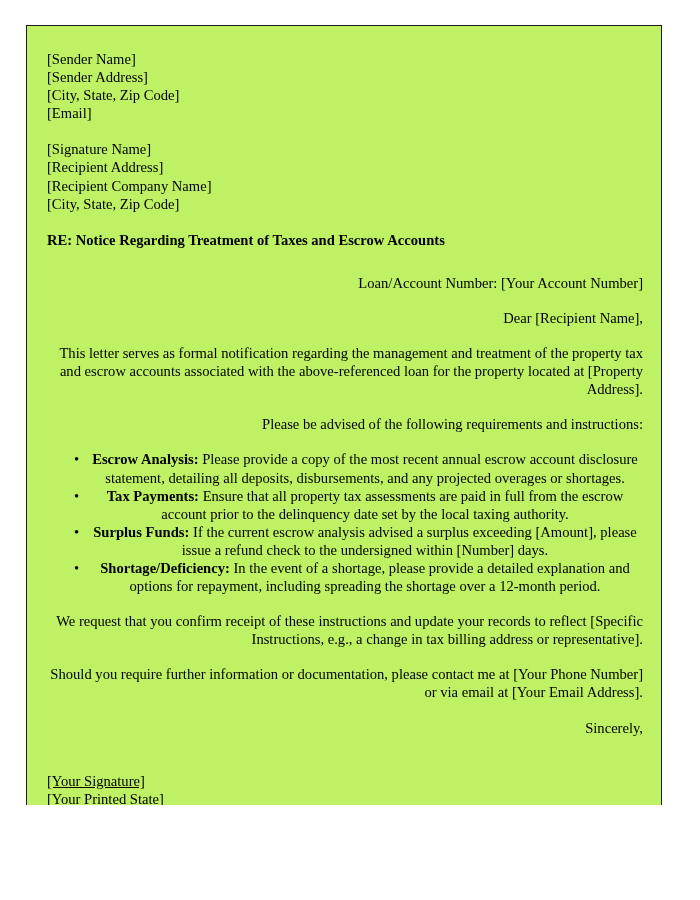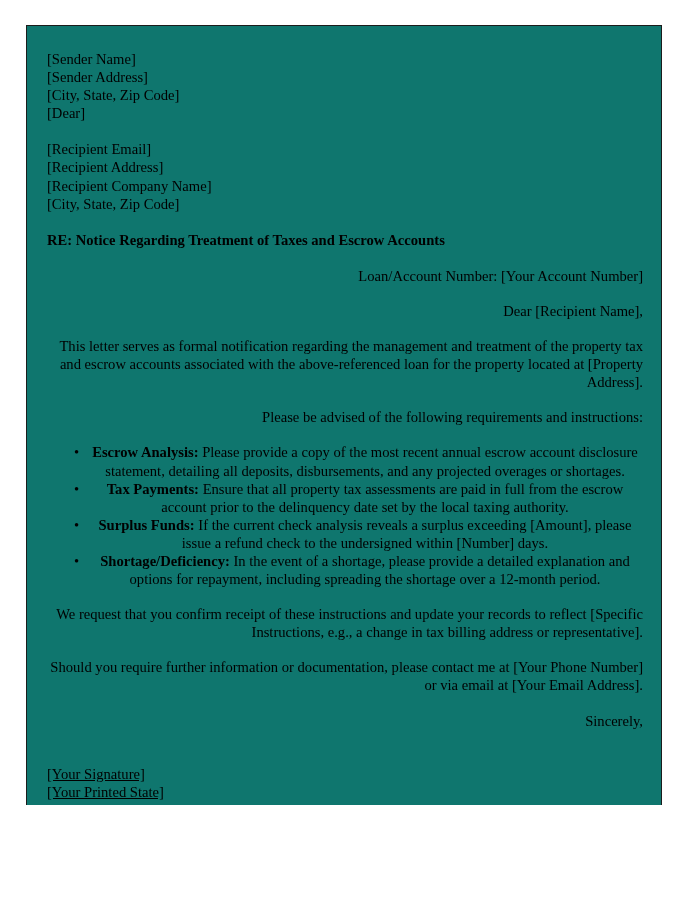--- a/index.html
+++ b/index.html
@@ -21,21 +21,21 @@
     position: absolute;
     left: 26px;
     top: 25px;
     width: 636px;
     height: 780px;
     box-sizing: border-box;
     border-left: 1px solid #1c1c1c;
     border-top: 1px solid #1c1c1c;
     border-right: 1px solid #1c1c1c;
     border-bottom: none;
-    background: #0f766e;
+    background: #bef264;
     overflow: hidden;
   }
 
   #letter {
     position: absolute;
     left: 20px;
     top: 24px;
     width: 596px;
     font-size: 14.6px;
     line-height: 18.1px;
@@ -43,21 +43,21 @@
 
   .addr-block {
     margin: 0 0 18px 0;
   }
   .addr-line {
     white-space: nowrap;
   }
 
   .subject {
     font-weight: bold;
-    margin: 0 0 18px 0;
+    margin: 0 0 25px 0;
   }
 
   p.para {
     margin: 0 0 17px 0;
     text-align: right;
   }
 
   ul.req-list {
     list-style: none;
     margin: 0 0 17px 0;
@@ -96,44 +96,44 @@
 </head>
 <body>
 
 <div id="page-frame">
   <div id="letter">
 
     <div class="addr-block">
       <div class="addr-line">[Sender Name]</div>
       <div class="addr-line">[Sender Address]</div>
       <div class="addr-line">[City, State, Zip Code]</div>
-      <div class="addr-line">[Dear]</div>
+      <div class="addr-line">[Email]</div>
     </div>
 
     <div class="addr-block">
-      <div class="addr-line">[Recipient Email]</div>
+      <div class="addr-line">[Signature Name]</div>
       <div class="addr-line">[Recipient Address]</div>
       <div class="addr-line">[Recipient Company Name]</div>
       <div class="addr-line">[City, State, Zip Code]</div>
     </div>
 
     <div class="subject">RE: Notice Regarding Treatment of Taxes and Escrow Accounts</div>
 
     <p class="para">Loan/Account Number: [Your Account Number]</p>
 
     <p class="para">Dear [Recipient Name],</p>
 
     <p class="para">This letter serves as formal notification regarding the management and treatment of the property tax and escrow accounts associated with the above-referenced loan for the property located at [Property Address].</p>
 
     <p class="para">Please be advised of the following requirements and instructions:</p>
 
     <ul class="req-list">
       <li><span class="lead">Escrow Analysis:</span><span> Please provide a copy of the most recent annual escrow account disclosure statement, detailing all deposits, disbursements, and any projected overages or shortages.</span></li>
       <li><span class="lead">Tax Payments:</span><span> Ensure that all property tax assessments are paid in full from the escrow account prior to the delinquency date set by the local taxing authority.</span></li>
-      <li><span class="lead">Surplus Funds:</span><span> If the current check analysis reveals a surplus exceeding [Amount], please issue a refund check to the undersigned within [Number] days.</span></li>
+      <li><span class="lead">Surplus Funds:</span><span> If the current escrow analysis advised a surplus exceeding [Amount], please issue a refund check to the undersigned within [Number] days.</span></li>
       <li><span class="lead">Shortage/Deficiency:</span><span> In the event of a shortage, please provide a detailed explanation and options for repayment, including spreading the shortage over a 12-month period.</span></li>
     </ul>
 
     <p class="para">We request that you confirm receipt of these instructions and update your records to reflect [Specific Instructions, e.g., a change in tax billing address or representative].</p>
 
     <p class="para">Should you require further information or documentation, please contact me at [Your Phone Number] or via email at [Your Email Address].</p>
 
     <p class="para">Sincerely,</p>
 
     <div class="spacer-line"></div>

